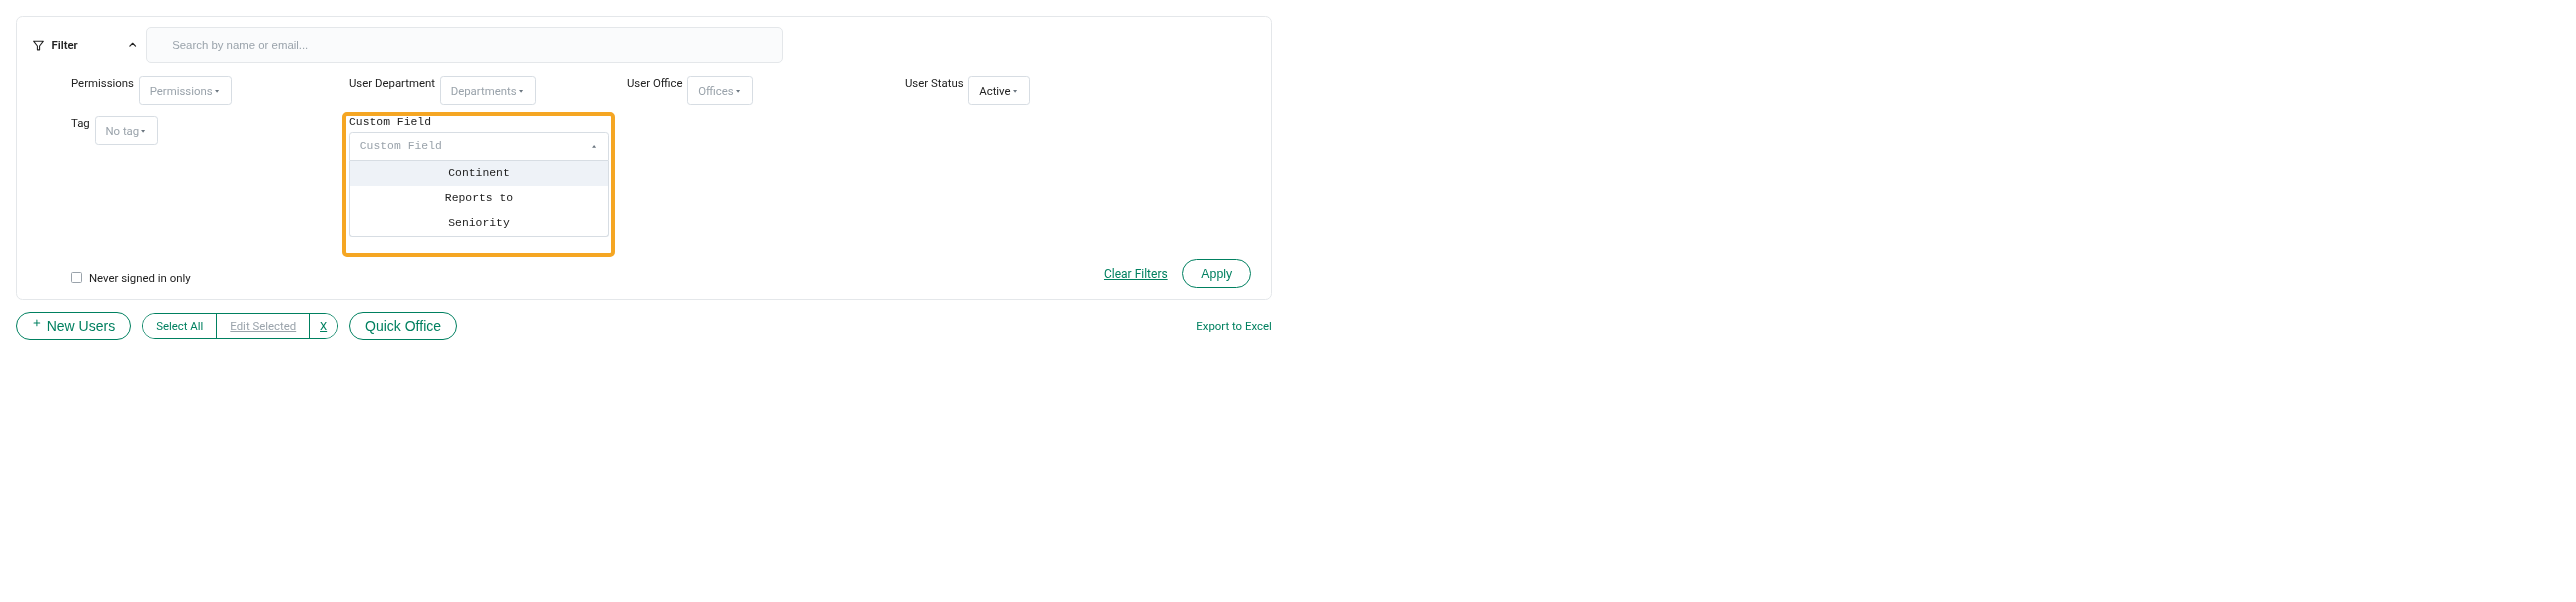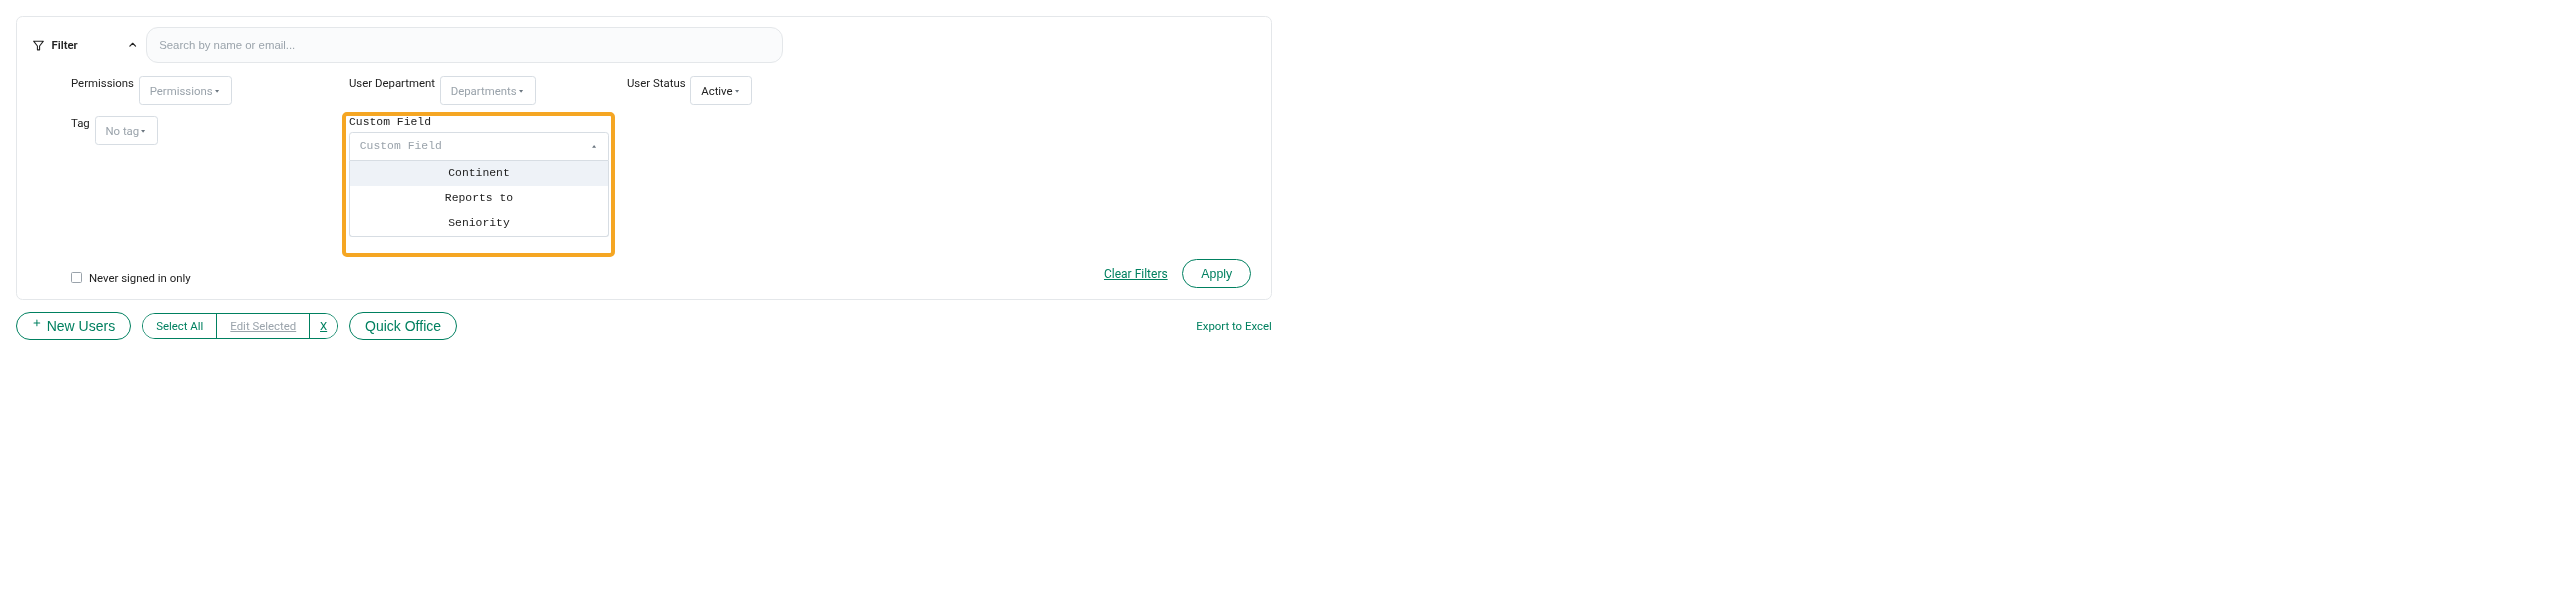--- a/index.html
+++ b/index.html
@@ -37,22 +37,22 @@
     padding: 4.9px 0;
     width: 106px;
     justify-content: space-between;
     cursor: pointer;
   }
   .filter-toggle .left { display:flex; align-items:center; gap:6.5px; }
   .search-input {
     flex: 0 0 637px;
     height: 36px;
     border: 0.8px solid #e4e7ea;
-    border-radius: 12px;
-    padding: 0 12px;
+    border-radius: 5px;
+    padding: 0 25px;
     font-size: 11.4px;
     color: #333;
     background: #fafbfc;
   }
   .search-input::placeholder { color: #9aa3ab; }
 
   .filters-grid {
     display: flex;
     flex-wrap: wrap;
     gap: 14.7px 23px;
@@ -275,20 +275,31 @@
         <div class="select-box">
           <span class="placeholder">Departments</span>
           <span class="caret">
             <svg width="8.2" height="8.2" viewBox="0 0 24 24" fill="#6b7680">
                 <polygon points="6 9 18 9 12 17"></polygon>
               </svg>
           </span>
         </div>
       </div>
 
+      <div class="filter-col">
+        <div class="filter-label">User Office</div>
+        <div class="select-box">
+          <span class="placeholder">Offices</span>
+          <span class="caret">
+            <svg width="8.2" height="8.2" viewBox="0 0 24 24" fill="#6b7680">
+                <polygon points="6 9 18 9 12 17"></polygon>
+              </svg>
+          </span>
+        </div>
+      </div>
 
       <div class="filter-col">
         <div class="filter-label">User Status</div>
         <div class="select-box">
           <span class="value">Active</span>
           <span class="caret">
             <svg width="8.2" height="8.2" viewBox="0 0 24 24" fill="#6b7680">
                 <polygon points="6 9 18 9 12 17"></polygon>
               </svg>
           </span>

